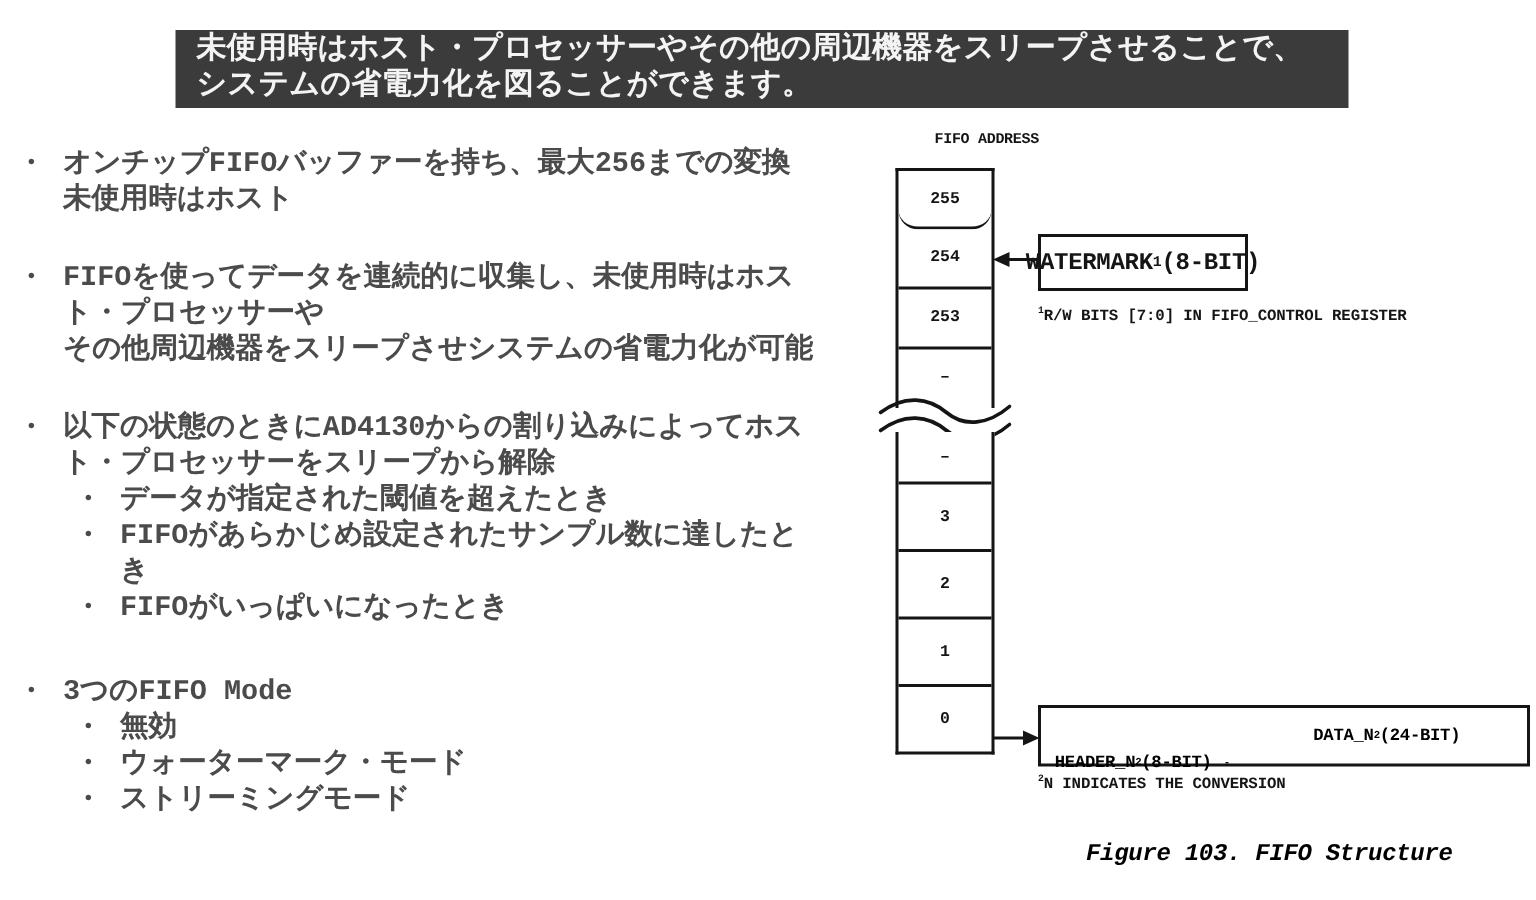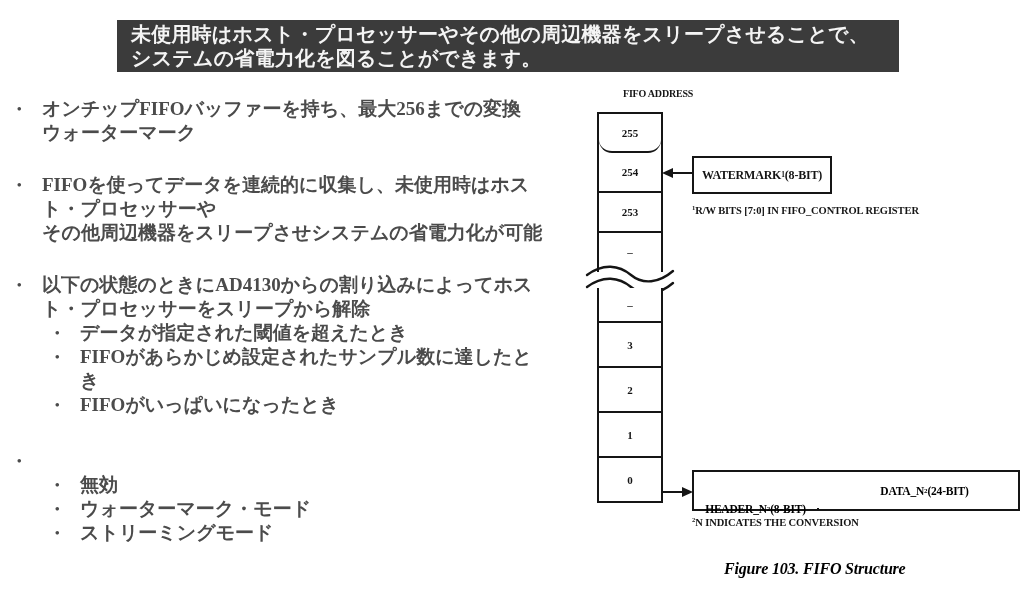--- a/index.html
+++ b/index.html
@@ -5,21 +5,21 @@
   :root {
     --banner-bg: #3b3b3b;
     --banner-text: #f4f4f4;
     --body-text: #4b4b4b;
     --diagram-ink: #151515;
   }
   * { margin:0; padding:0; }
   html,body { background:#fff; }
   #page {
     position:relative; width:1024px; height:600px; background:#ffffff;
-    font-family:Liberation Serif, serif; overflow:hidden;
+    font-family:Liberation Mono, monospace; overflow:hidden;
   }
 
   
   .banner {
     position:absolute; left:117px; top:20px; width:782px; height:52px;
     box-sizing:border-box; background:var(--banner-bg); color:var(--banner-text);
     font-weight:bold; font-size:20px; line-height:24px;
     padding:2px 10px 0 14px; white-space:pre-line; letter-spacing:0.2px;
   }
 
@@ -63,21 +63,21 @@
   #col-bottom .cell:nth-child(3){ height:45px; }
   #col-bottom .cell:nth-child(4){ height:45px; }
   #col-bottom .cell:nth-child(5){ height:43px; }
 
   #squiggle { position:absolute; left:585px; top:262px; }
 
   .wm-box {
     position:absolute; left:692px; top:156px; width:140px; height:38px;
     box-sizing:border-box; border:2px solid var(--diagram-ink);
     display:flex; align-items:center; justify-content:center;
-    font-size:12px; font-weight:bold; letter-spacing:-0.2px; white-space:nowrap;
+    font-size:16px; font-weight:bold; letter-spacing:-0.2px; white-space:nowrap;
   }
   .hdr-row {
     position:absolute; left:692px; top:470px; width:328px; height:41px;
     box-sizing:border-box; border:2px solid var(--diagram-ink); display:flex;
   }
   .hdr-cell {
     flex:0 0 123px; border-right:2px solid var(--diagram-ink);
     display:flex; align-items:center; justify-content:center;
     font-size:11.5px; font-weight:bold; letter-spacing:-0.2px; white-space:nowrap;margin-top:36px;
   }
@@ -106,21 +106,21 @@
 
   <div class="banner">未使用時はホスト・プロセッサーやその他の周辺機器をスリープさせることで、
 システムの省電力化を図ることができます。</div>
 
   <div class="list">
 
     <div class="group">
       <div class="row">
         <span class="mk">•</span>
         <div class="bt">オンチップFIFOバッファーを持ち、最大256までの変換
-ウォーターマーク</div>
+未使用時はホスト</div>
       </div>
     </div>
 
     <div class="group">
       <div class="row">
         <span class="mk">•</span>
         <div class="bt">FIFOを使ってデータを連続的に収集し、未使用時はホス
 ト・プロセッサーや
 その他周辺機器をスリープさせシステムの省電力化が可能</div>
       </div>
@@ -145,20 +145,21 @@
         <div class="row">
           <span class="mk">•</span>
           <div class="bt">FIFOがいっぱいになったとき</div>
         </div>
       </div>
     </div>
 
     <div class="group">
       <div class="row">
         <span class="mk">•</span>
+        <div class="bt">3つのFIFO Mode</div>
       </div>
       <div class="subwrap">
         <div class="row">
           <span class="mk">•</span>
           <div class="bt">無効</div>
         </div>
         <div class="row">
           <span class="mk">•</span>
           <div class="bt">ウォーターマーク・モード</div>
         </div>

